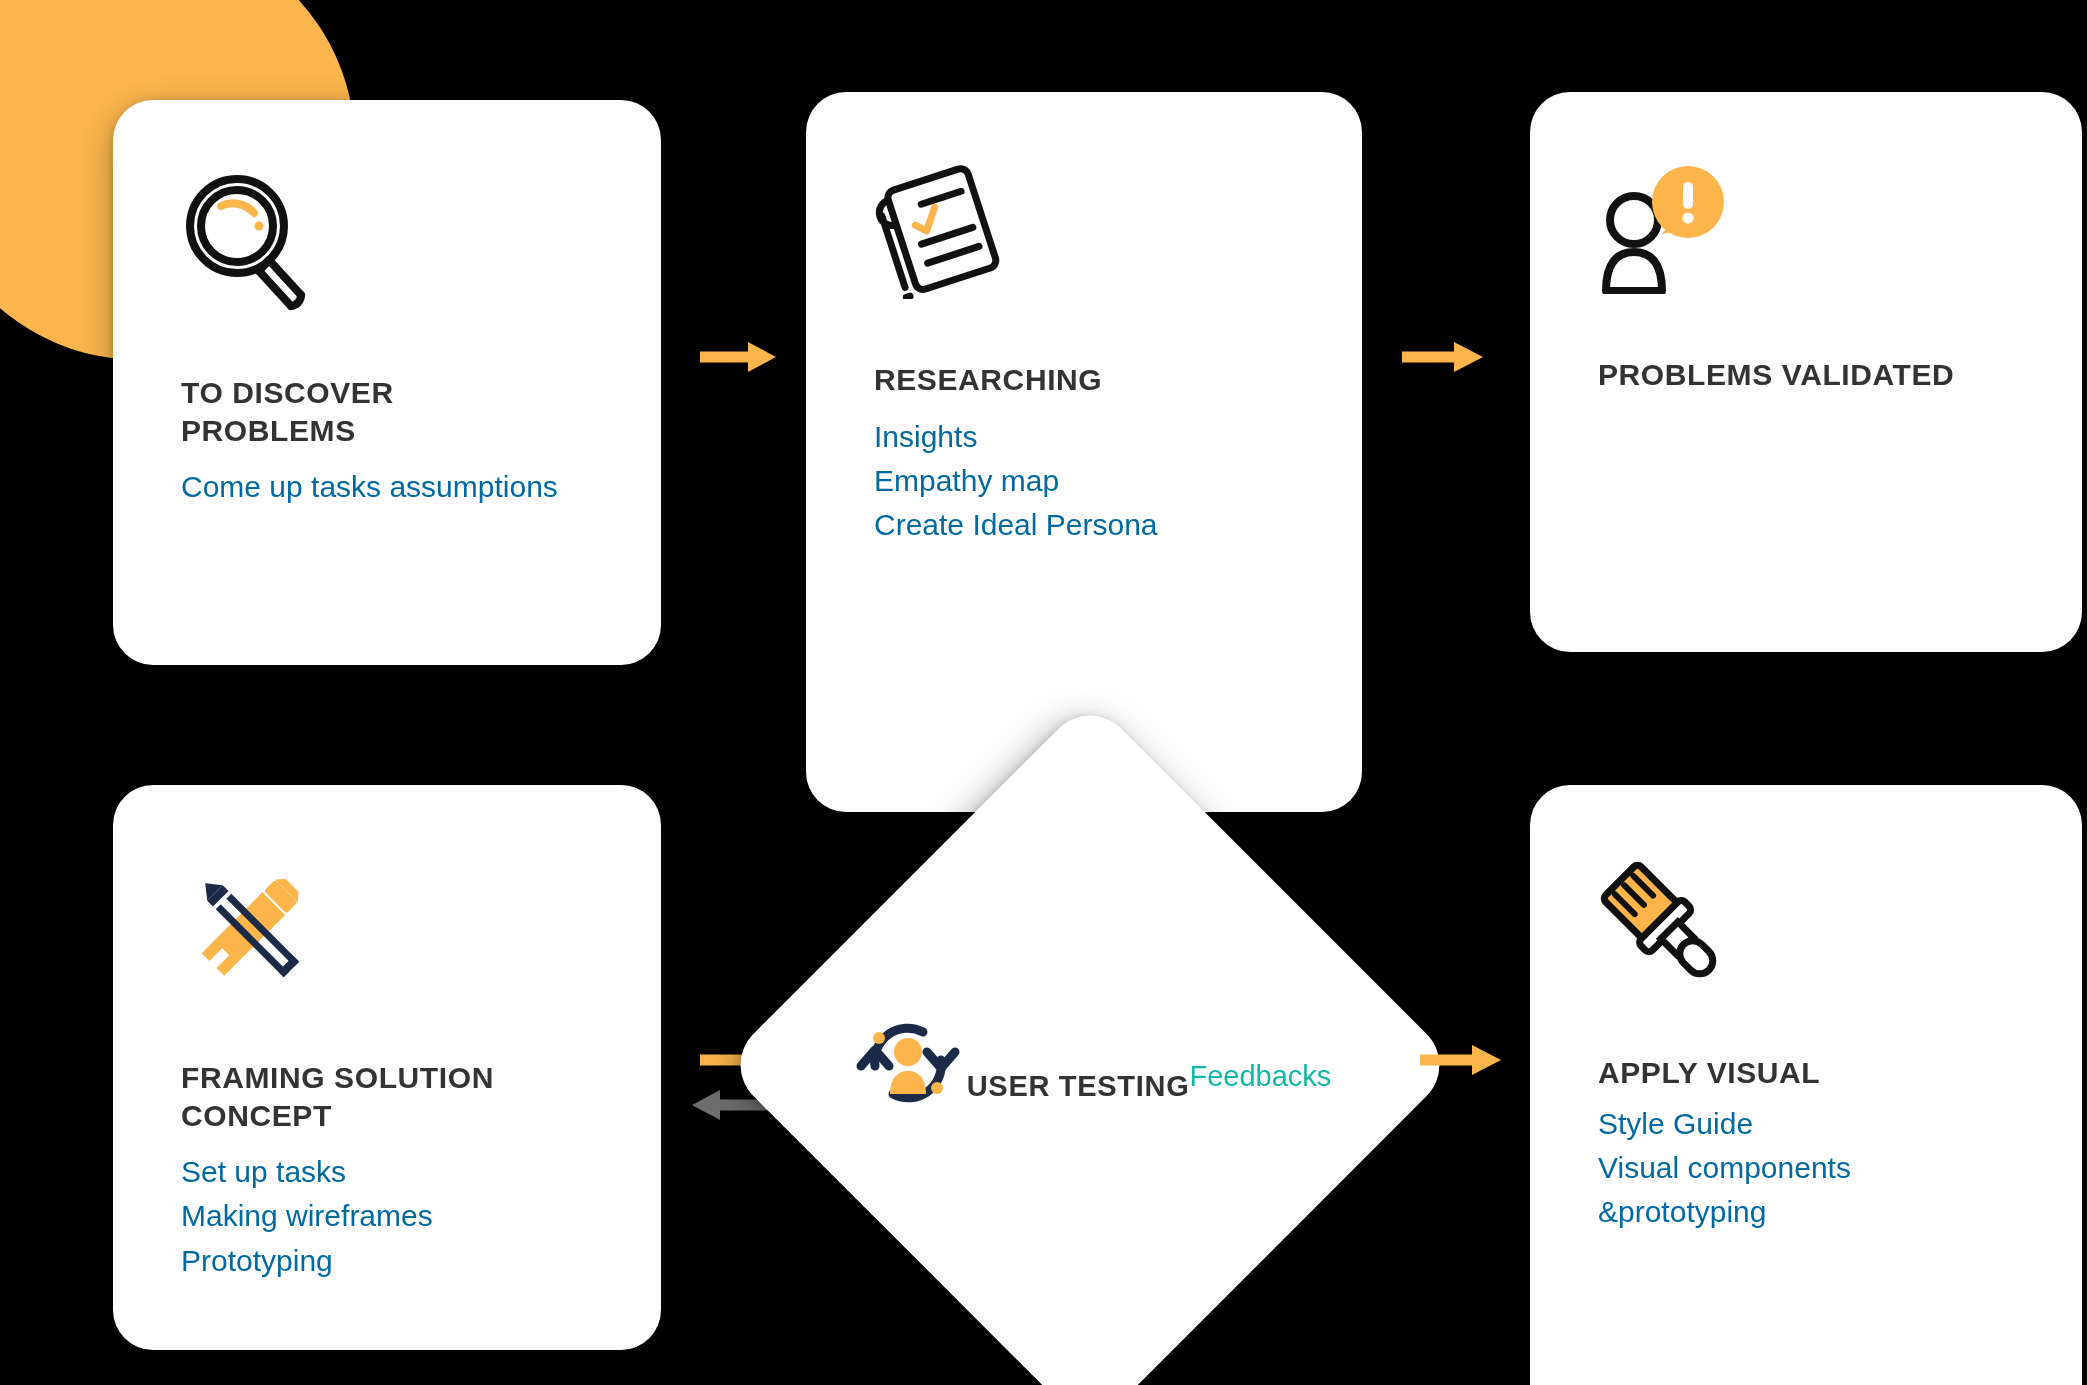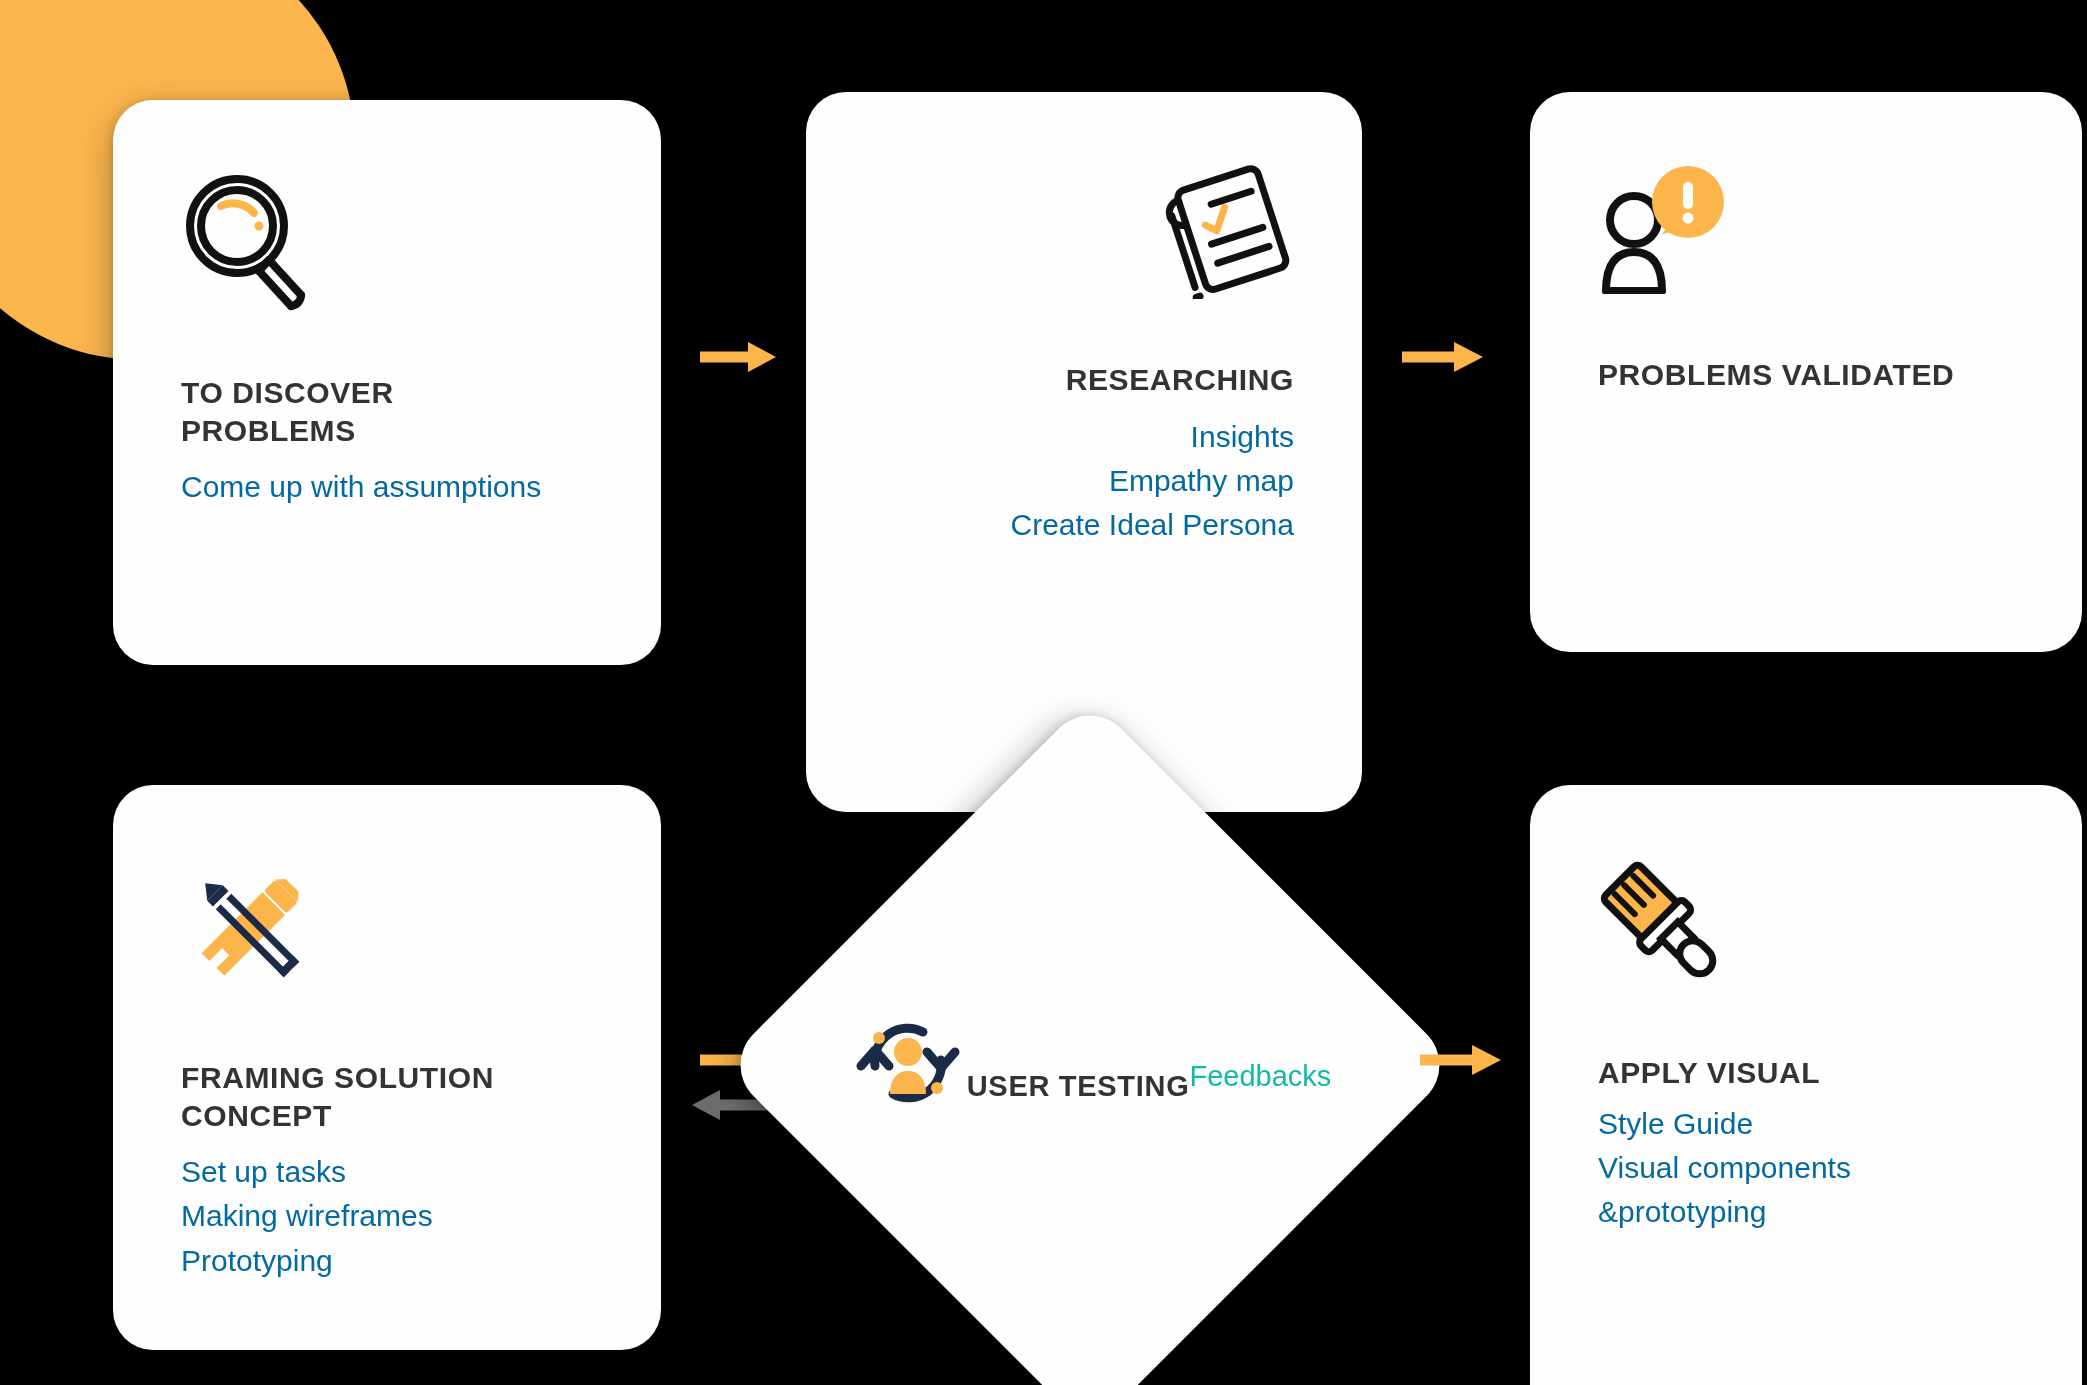--- a/index.html
+++ b/index.html
@@ -99,31 +99,31 @@
         <path d="M40 34 A28 28 0 0 1 73 41" fill="none" stroke="#FBB54B" stroke-width="8" stroke-linecap="round"></path>
         <circle cx="78" cy="54" r="4.5" fill="#FBB54B"></circle>
         <path d="M88 88 L120 123" fill="none" stroke="#111111" stroke-width="8" stroke-linecap="round"></path>
         <path d="M78 99 L110 134" fill="none" stroke="#111111" stroke-width="8" stroke-linecap="round"></path>
         <path d="M110 134 A11 11 0 0 0 120 123" fill="none" stroke="#111111" stroke-width="8" stroke-linecap="round"></path>
         <path d="M88 88 L78 99" fill="none" stroke="#111111" stroke-width="8" stroke-linecap="round"></path>
       </svg>
     </span>
     <div class="card-title">TO DISCOVER
 PROBLEMS</div>
-    <div class="card-sub">Come up with assumptions</div>
+    <div class="card-sub">Come up tasks assumptions</div>
   </div>
 
   <div class="arrow" style="left:698px; top:337px; width:80px; height:40px;">
     <svg width="80" height="40" viewBox="0 0 80 40">
       <path d="M2 20 L56 20" stroke="#FBB54B" stroke-width="11" stroke-linecap="butt" fill="none"></path>
       <path d="M50 5 L78 20 L50 35 Z" fill="#FBB54B"></path>
     </svg>
   </div>
 
-  <div class="card" style="left:806px; top:92px; width:556px; height:720px;text-align:right;">
+  <div class="card" style="left:806px; top:92px; width:556px; height:720px;">
     <span class="icon-box">
       <svg width="130" height="135" viewBox="0 0 130 135">
         <g transform="rotate(-18 65 66)">
           <rect x="26" y="14" width="84" height="104" rx="8" fill="none" stroke="#111111" stroke-width="7"></rect>
           <path d="M26 22 A13 13 0 1 0 26 48" fill="none" stroke="#111111" stroke-width="7"></path>
           <path d="M15 35 L15 110" stroke="#111111" stroke-width="7" stroke-linecap="round" fill="none"></path>
           <path d="M13 120 L17 120" stroke="#111111" stroke-width="7" stroke-linecap="round" fill="none"></path>
           <path d="M44 54 L53 63 L68 43" fill="none" stroke="#FBB54B" stroke-width="7" stroke-linecap="round" stroke-linejoin="round"></path>
           <path d="M56 36 L98 36" stroke="#111111" stroke-width="7" stroke-linecap="round" fill="none"></path>
           <path d="M44 74 L98 74" stroke="#111111" stroke-width="7" stroke-linecap="round" fill="none"></path>

